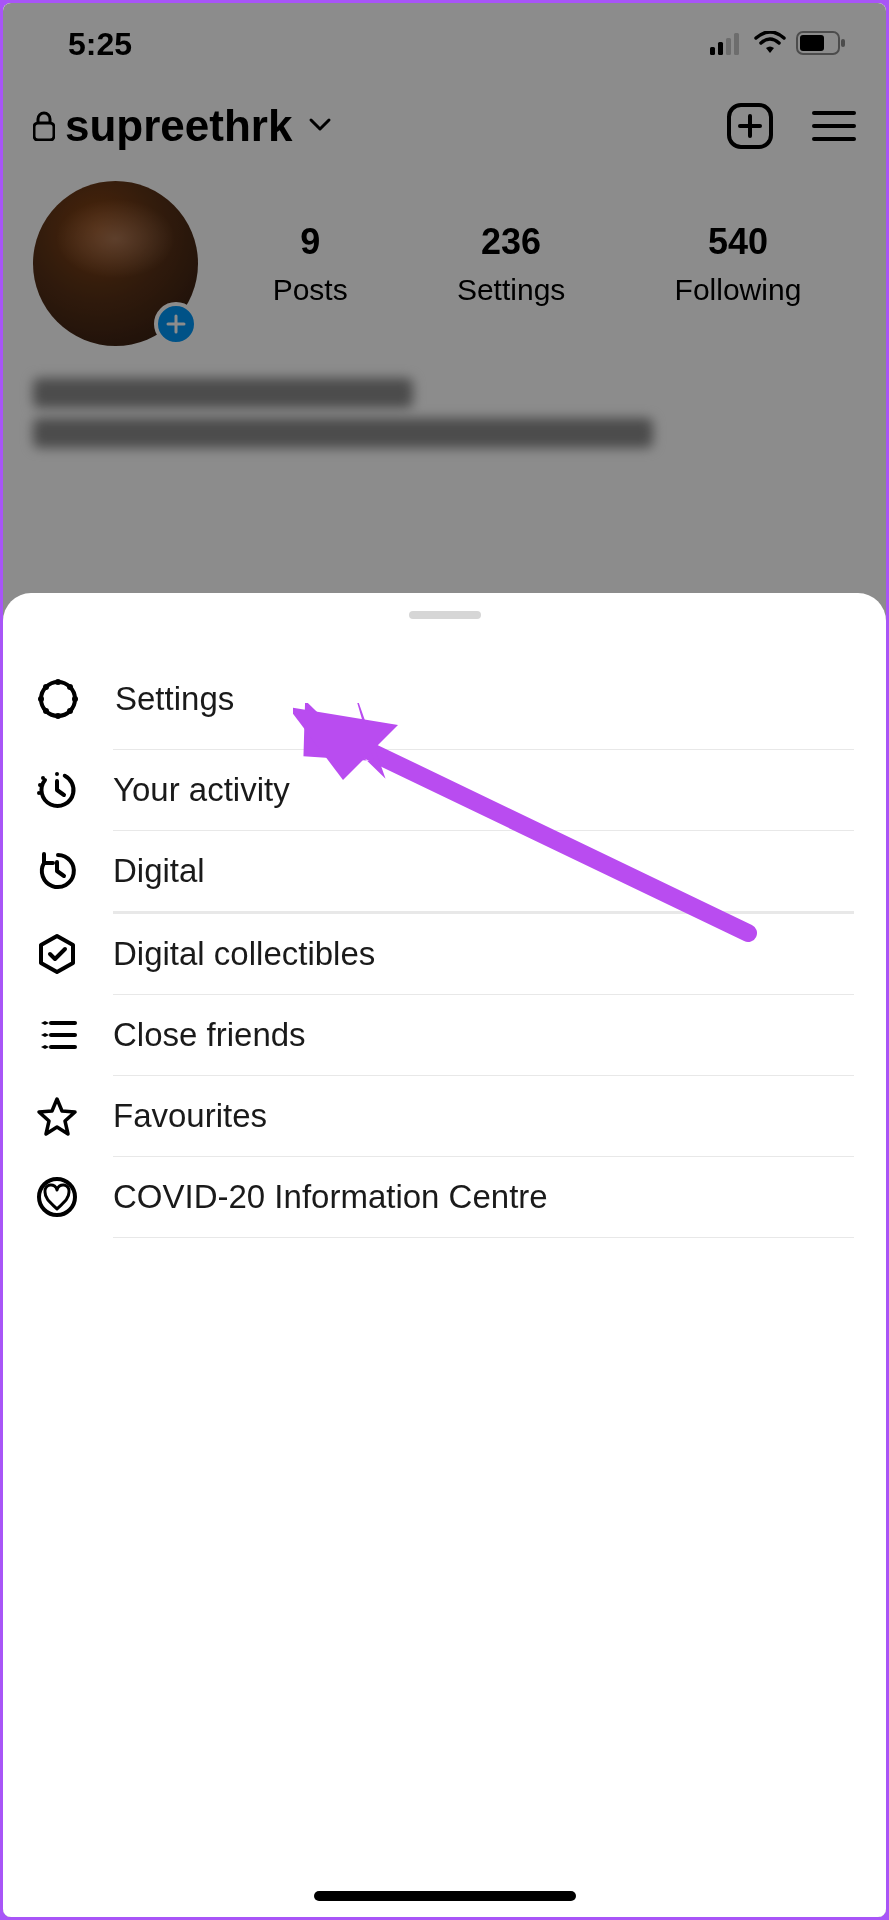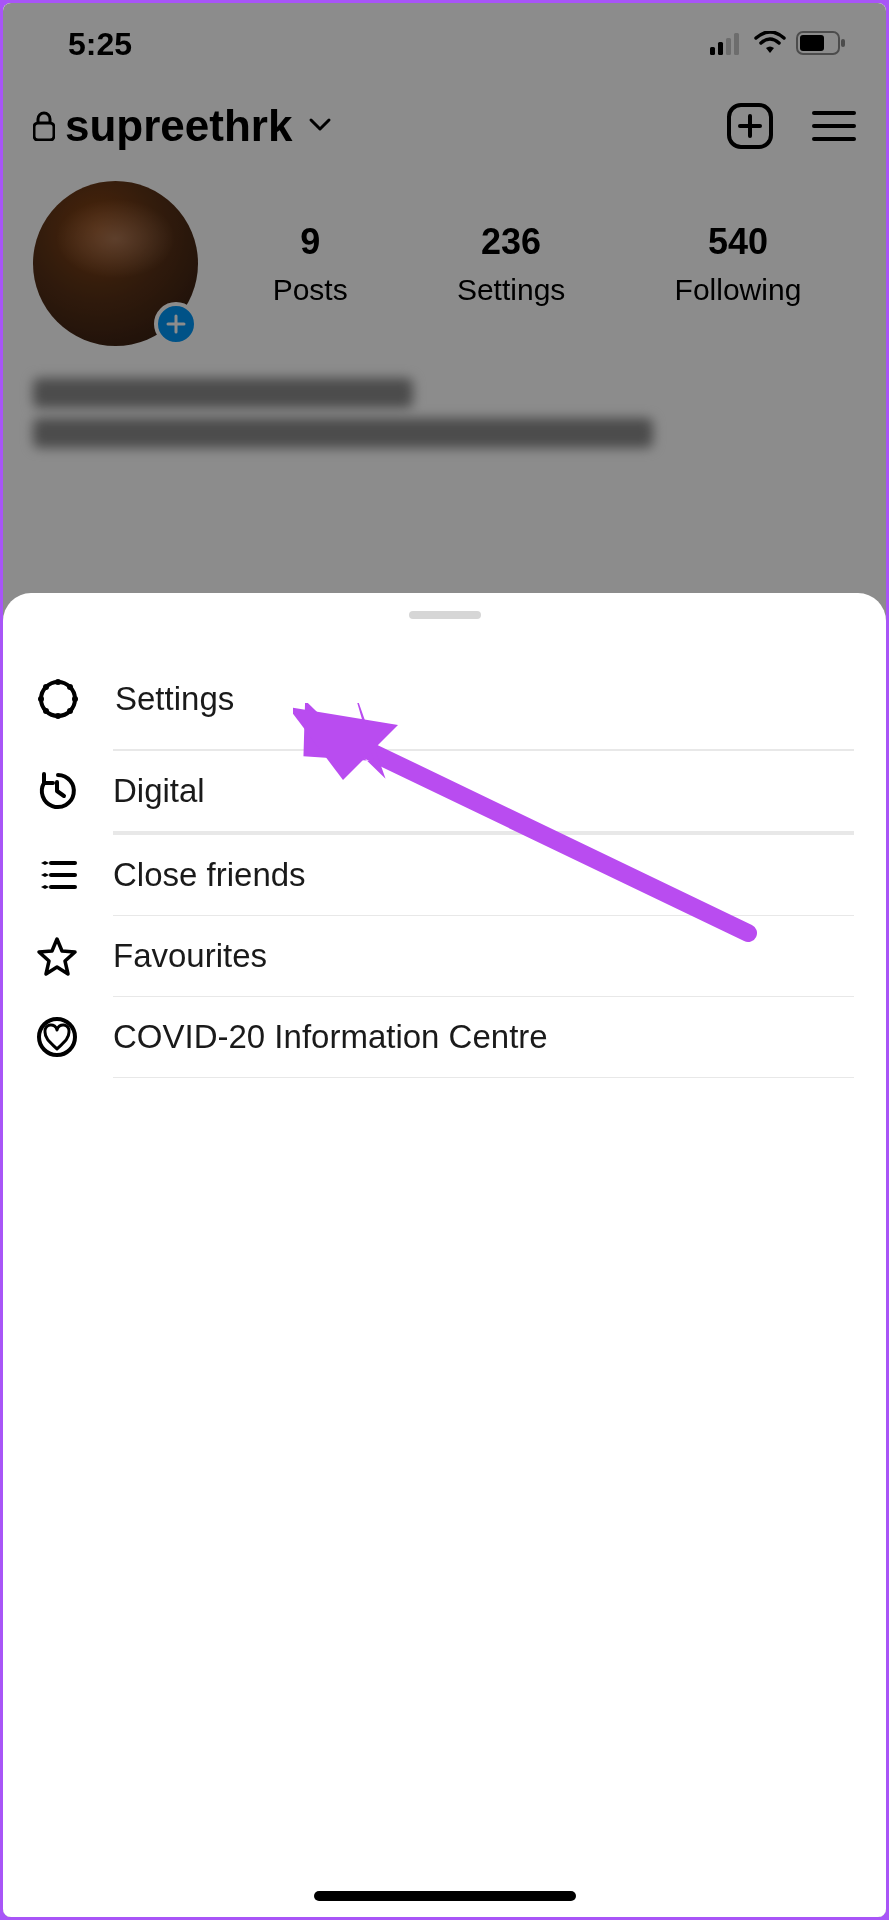--- a/index.html
+++ b/index.html
@@ -334,38 +334,59 @@
                 <circle cx="35" cy="11" r="3" fill="#000"></circle>
                 <circle cx="11" cy="35" r="3" fill="#000"></circle>
                 <circle cx="35" cy="35" r="3" fill="#000"></circle>
               </g>
             </svg>
         </span>
         <span class="label">Settings</span>
       </div>
       <div class="divider"></div>
 
+      <div class="menu-item">
+        <span class="micon">
+          <svg width="44" height="44" viewBox="0 0 44 44">
+              <path d="M22 6 A16 16 0 1 1 10 12" fill="none" stroke="#000" stroke-width="4" stroke-linecap="round" stroke-dasharray="0 8 80 0"></path>
+              <path d="M22 13 V22 L29 27" fill="none" stroke="#000" stroke-width="4" stroke-linecap="round" stroke-linejoin="round"></path>
+              <circle cx="8" cy="10" r="2" fill="#000"></circle>
+              <circle cx="5" cy="17" r="2" fill="#000"></circle>
+              <circle cx="4" cy="25" r="2" fill="#000"></circle>
+            </svg>
+        </span>
+        <span class="label">Your activity</span>
+      </div>
       <div class="divider"></div>
 
       <div class="menu-item">
         <span class="micon">
           <svg width="44" height="44" viewBox="0 0 44 44">
               <path d="M23 6 A16 16 0 1 1 9 14" fill="none" stroke="#000" stroke-width="4" stroke-linecap="round"></path>
               <path d="M9 5 L9 14 L18 14" fill="none" stroke="#000" stroke-width="4" stroke-linecap="round" stroke-linejoin="round"></path>
               <path d="M22 13 V22 L29 27" fill="none" stroke="#000" stroke-width="4" stroke-linecap="round" stroke-linejoin="round"></path>
             </svg>
         </span>
         <span class="label">Digital</span>
       </div>
       <div class="divider"></div>
 
       <div class="divider"></div>
 
       <div class="divider"></div>
 
+      <div class="menu-item">
+        <span class="micon">
+          <svg width="44" height="44" viewBox="0 0 44 44">
+              <path d="M22 4 L38 13 V31 L22 40 L6 31 V13 Z" fill="none" stroke="#000" stroke-width="4" stroke-linejoin="round"></path>
+              <path d="M15 22 L20 27 L30 17" fill="none" stroke="#000" stroke-width="4" stroke-linecap="round" stroke-linejoin="round"></path>
+            </svg>
+        </span>
+        <span class="label">Digital collectibles</span>
+      </div>
       <div class="divider"></div>
 
       <div class="menu-item">
         <span class="micon">
           <svg width="44" height="44" viewBox="0 0 44 44">
             <path d="M6 10 l4 -2 l4 2 l-4 2 Z" fill="#000"></path>
             <line x1="16" y1="10" x2="40" y2="10" stroke="#000" stroke-width="4" stroke-linecap="round"></line>
             <path d="M6 22 l4 -2 l4 2 l-4 2 Z" fill="#000"></path>
             <line x1="16" y1="22" x2="40" y2="22" stroke="#000" stroke-width="4" stroke-linecap="round"></line>
             <path d="M6 34 l4 -2 l4 2 l-4 2 Z" fill="#000"></path>

